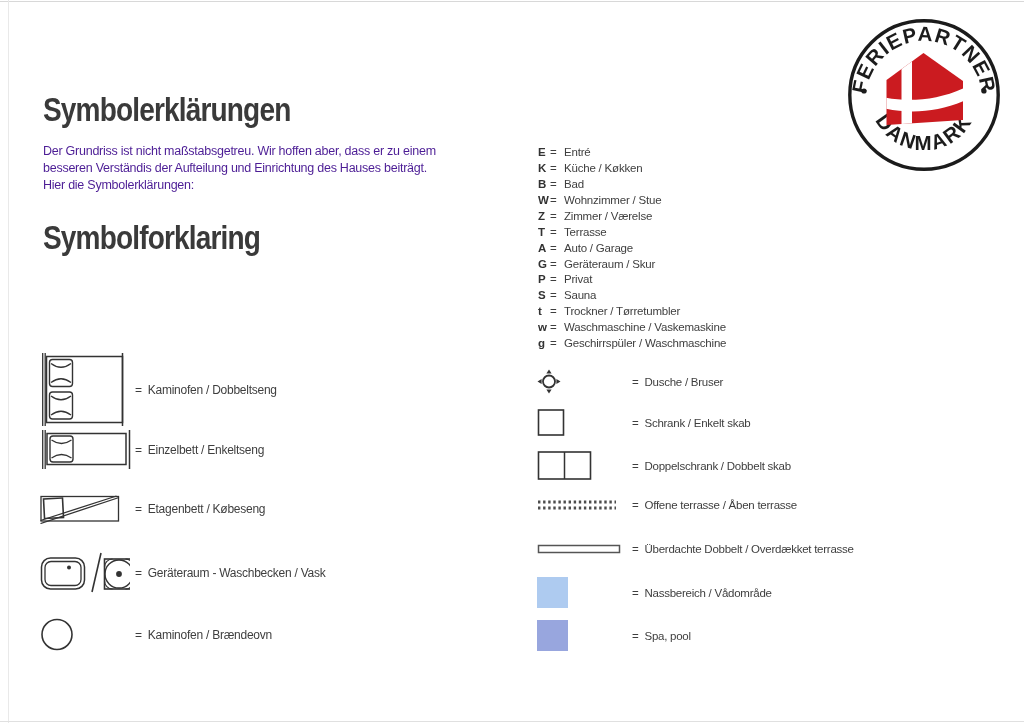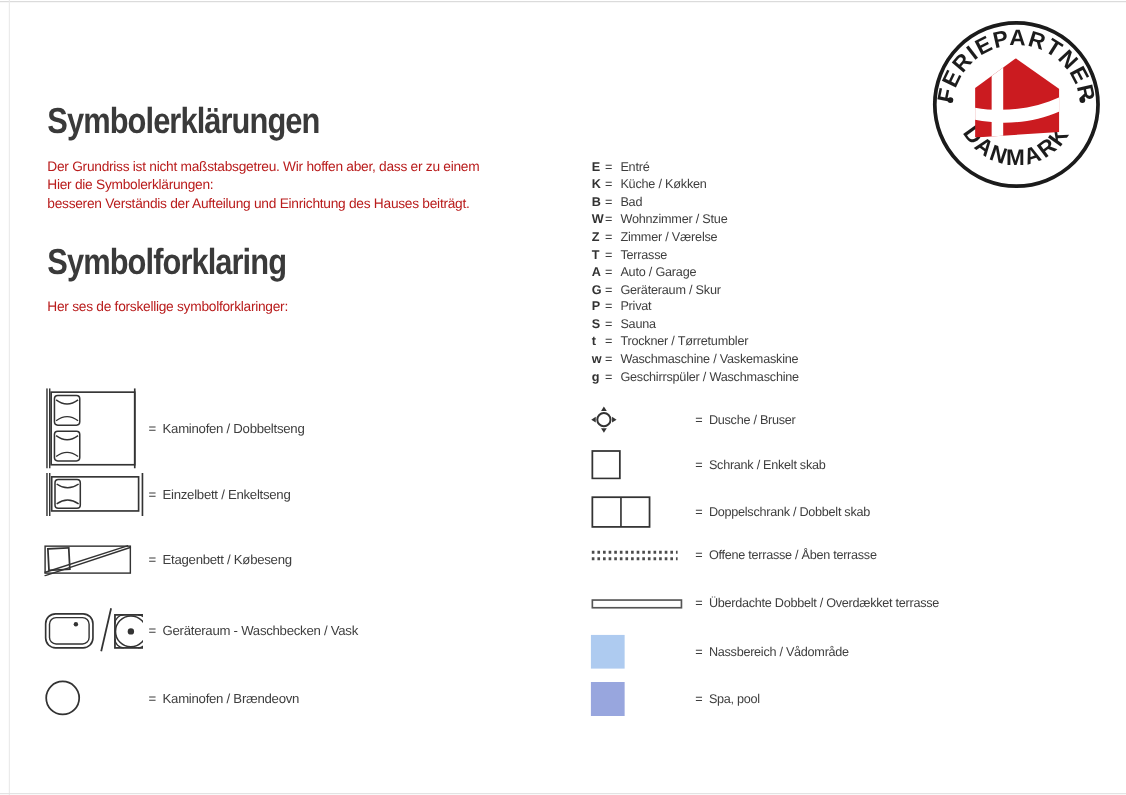--- a/index.html
+++ b/index.html
@@ -12,21 +12,21 @@
   .edge-left  { position:absolute; left:8px; top:0; width:1px; height:100%; background:#e9e9e9; }
   .edge-bottom{ position:absolute; left:0; bottom:1px; width:100%; height:1px; background:#e0e0e0; }
 
   .h1 {
     position:absolute; left:43px; font-size:33px; line-height:36px; font-weight:bold;
     color:#3a3a3a; letter-spacing:-1px; white-space:nowrap;
     transform:scaleX(.85); transform-origin:0 50%;
   }
   .para {
     position:absolute; left:43px; font-size:12.5px; line-height:17.2px;
-    letter-spacing:-.25px; white-space:nowrap; color:#b91c1c;
+    letter-spacing:-.25px; white-space:nowrap; color:#4c1d95;
   }
 
   .codes { position:absolute; left:538px; top:144px; font-size:11.5px; letter-spacing:-.2px; }
   .code-row { display:flex; height:15.95px; align-items:center; }
   .code-letter { width:12px; font-weight:bold; color:#323232; }
   .code-eq { width:14px; }
   .code-name { white-space:nowrap; }
 
   .legend-row { position:absolute; display:flex; align-items:center; }
   .legend-row .icon-box { flex:0 0 95px; display:flex; align-items:center; }
@@ -66,27 +66,26 @@
     <g clip-path="url(#houseClip)" fill="#cb1b20">
       <rect x="34" y="30" width="90" height="85"></rect>
       <rect x="55.5" y="30" width="10.5" height="85" fill="#ffffff"></rect>
       <path d="M36,80 C 62,85.5 92,83.5 120,70 L120,83 C 92,96 62,97 36,91 Z" fill="#ffffff"></path>
     </g>
   </svg>
 
   <h1 class="h1" style="top:92px">Symbolerklärungen</h1>
   <div class="para" style="top:143px">
     <div>Der Grundriss ist nicht maßstabsgetreu. Wir hoffen aber, dass er zu einem</div>
+    <div>besseren Verständis der Aufteilung und Einrichtung des Hauses beiträgt.</div>
     <div>Hier die Symbolerklärungen:</div>
-    <div>besseren Verständis der Aufteilung und Einrichtung des Hauses beiträgt.</div>
   </div>
 
   <h1 class="h1" style="top:220px">Symbolforklaring</h1>
   <div class="para" style="top:271px">
-    <div>Her ses de forskellige symbolforklaringer:</div>
   </div>
 
   <div class="codes">
     <div class="code-row">
         <span class="code-letter">E</span>
         <span class="code-eq">=</span>
         <span class="code-name">Entré</span>
       </div>
     <div class="code-row">
         <span class="code-letter">K</span>

